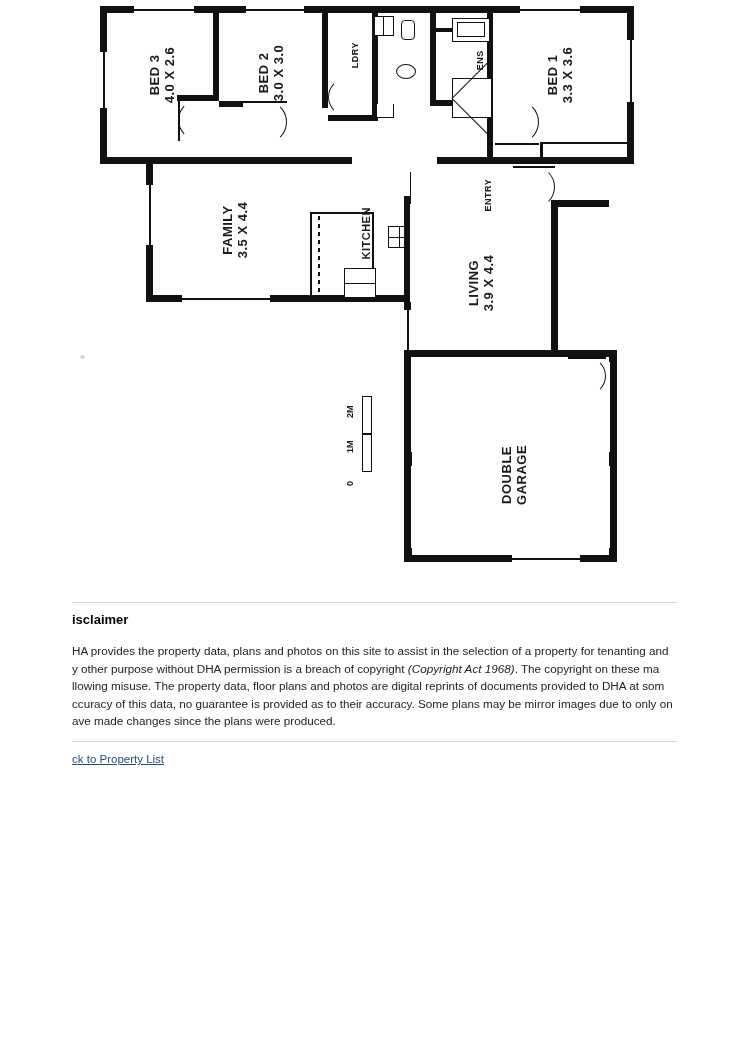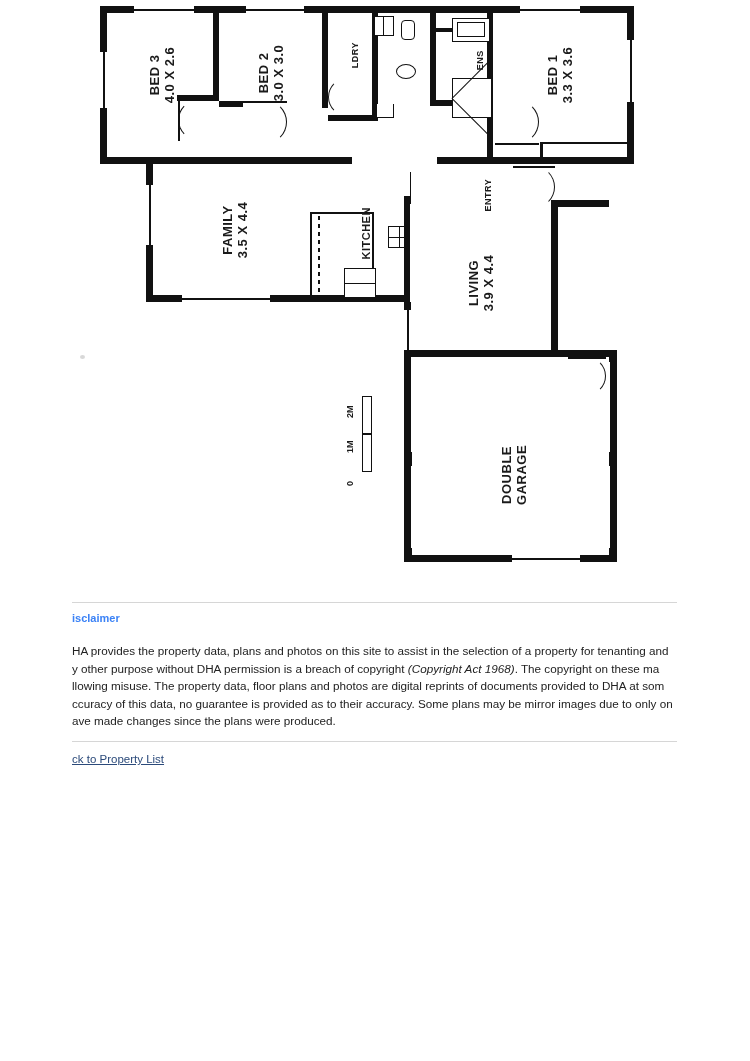--- a/index.html
+++ b/index.html
@@ -95,23 +95,23 @@
     position: absolute;
     left: 72px;
     width: 605px;
     height: 1px;
     background: #d6d6d6;
   }
   .disc-title {
     position: absolute;
     left: 72px;
     top: 14px;
-    font-size: 11px;
+    font-size: 13px;
     font-weight: bold;
-    color: #3b82f6;
+    color: #000000;
     font-family: "Liberation Sans", sans-serif;
   }
   .disc-body {
     position: absolute;
     left: 72px;
     top: 44px;
     width: 612px;
     font-size: 11.7px;
     line-height: 17.5px;
     color: #222222;

